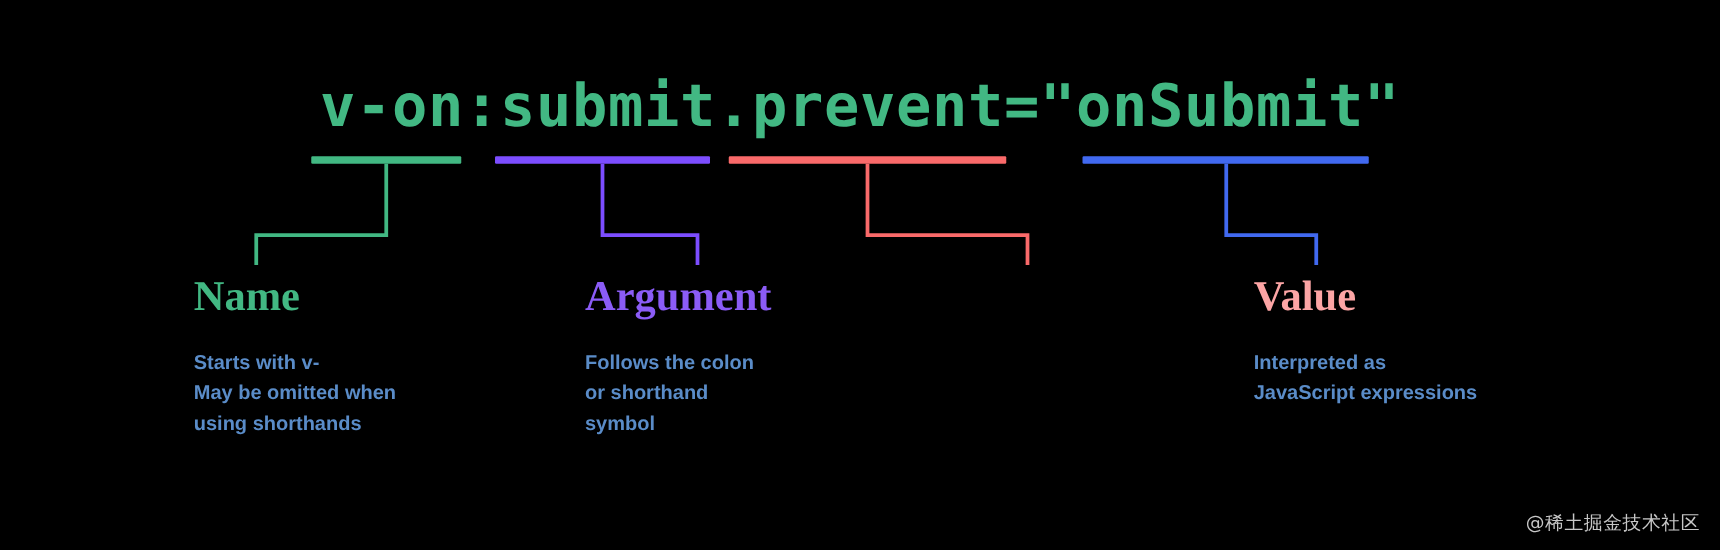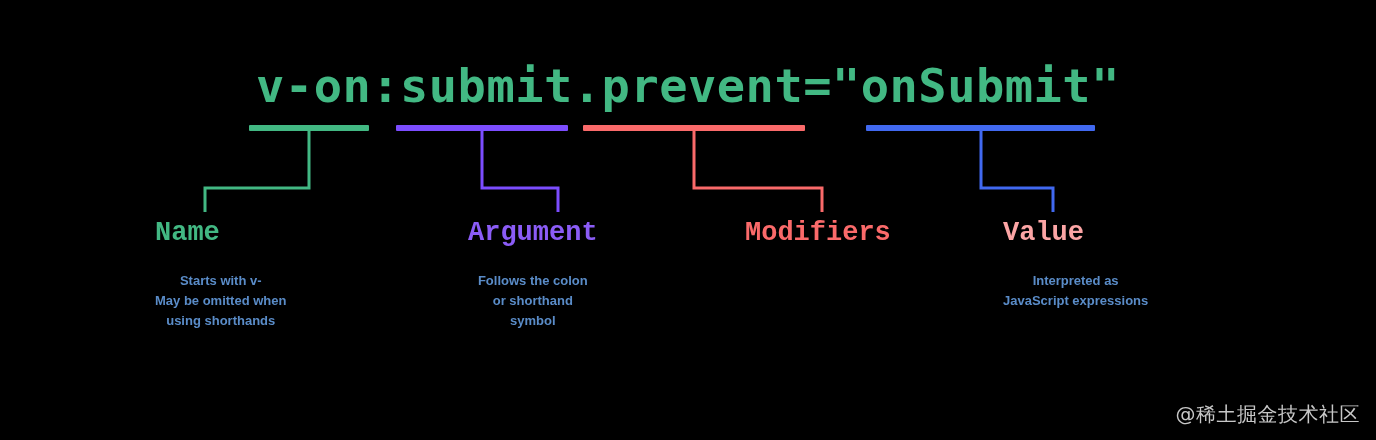--- a/index.html
+++ b/index.html
@@ -48,45 +48,44 @@
     height: 440px;
     pointer-events: none;
   }
 
   
   .column {
     position: absolute;
     top: 218px;
   }
   .col-heading {
-    font-family: Liberation Mono, monospace;
-    font-size: 27px;
+    font-family: Liberation Serif, serif;
+    font-size: 34px;
     font-weight: 700;
     line-height: 1.15;
     margin: 0 0 22px 0;
     white-space: nowrap;
   }
   .col-desc {
     font-family: "Liberation Sans", sans-serif;
-    font-size: 13px;
+    font-size: 16px;
     font-weight: 700;
     line-height: 1.52;
     color: #5a8cc8;
     margin: 0;
     white-space: pre-line;
-    text-align: center;
   }
 
   
   #watermark {
     position: absolute;
     right: 16px;
     bottom: 12px;
     font-family: "DejaVu Sans", sans-serif;
-    font-size: 20px;
+    font-size: 15px;
     font-weight: 400;
     color: #d8d8d8;
     letter-spacing: 0.5px;
     opacity: 0.92;
     white-space: nowrap;
   }
 </style>
 </head>
 <body>
 
@@ -114,21 +113,20 @@
   </div>
 
   <div class="column" style="left: 468px;">
     <p class="col-heading" style="color: #8b5cf6;">Argument</p>
     <p class="col-desc">Follows the colon
 or shorthand
 symbol</p>
   </div>
 
   <div class="column" style="left: 745px;">
-    <p class="col-heading" style="color: rgb(250, 106, 106);">Modifiers</p>
   </div>
 
   <div class="column" style="left: 1003px;">
     <p class="col-heading" style="color: #fca5a5;">Value</p>
     <p class="col-desc">Interpreted as
 JavaScript expressions</p>
   </div>
 
   <div id="watermark">@稀土掘金技术社区</div>
 

